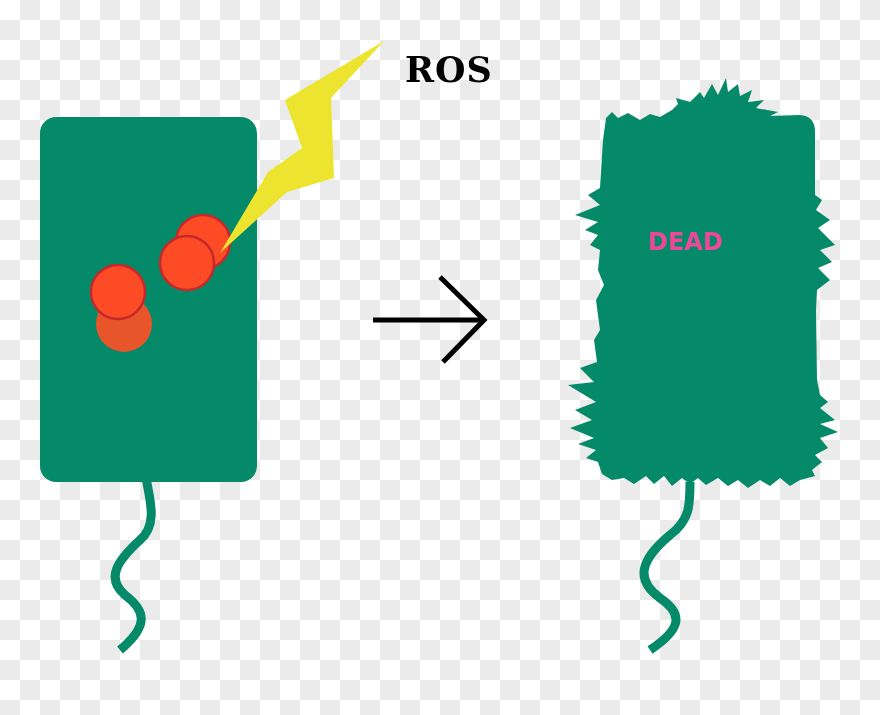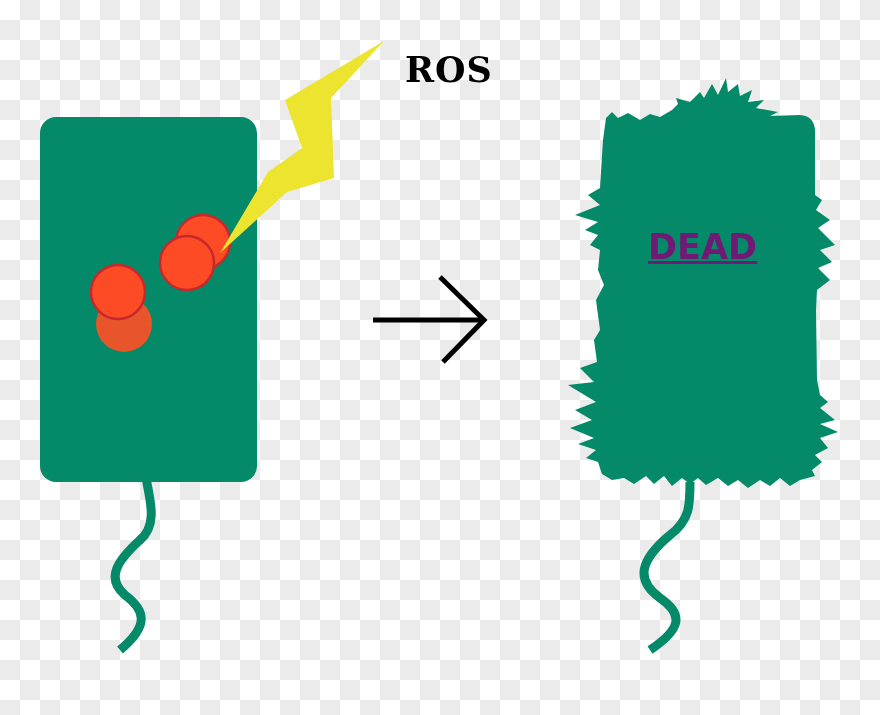--- a/index.html
+++ b/index.html
@@ -14,22 +14,22 @@
     background-color: #ffffff;
   }
   .stage { position: absolute; left: 0; top: 0; width: 880px; height: 715px; }
   .ros-label {
     position: absolute; left: 358px; top: 52px;
     font-family: "DejaVu Serif", serif; font-weight: bold; font-size: 35px;
     color: #000; letter-spacing: 1px; line-height: 1; margin-left: 47px;
   }
   .dead-label {
     position: absolute; left: 648px; top: 230px;
-    font-family: "DejaVu Sans", sans-serif; font-weight: bold; font-size: 35px;
-    color: #701a75; line-height: 1; letter-spacing: 0px; text-decoration: underline;
+    font-family: "DejaVu Sans", sans-serif; font-weight: bold; font-size: 24px;
+    color: #ec4899; line-height: 1; letter-spacing: 0px;
   }
 </style>
 </head>
 <body>
 
 <div class="stage">
   <svg width="880" height="715" viewBox="0 0 880 715" xmlns="http://www.w3.org/2000/svg" style="position:absolute;left:0;top:0;">
 
     <path d="M146 478 C 150 500, 158 525, 140 540 C 118 560, 105 578, 125 595 C 145 610, 150 625, 120 650" fill="none" stroke="#048a68" stroke-width="9" stroke-linecap="butt"></path>
 

